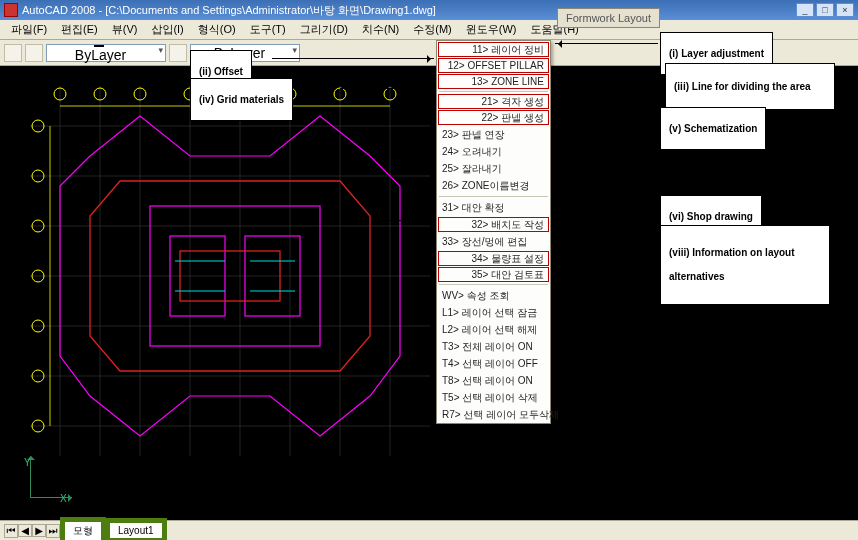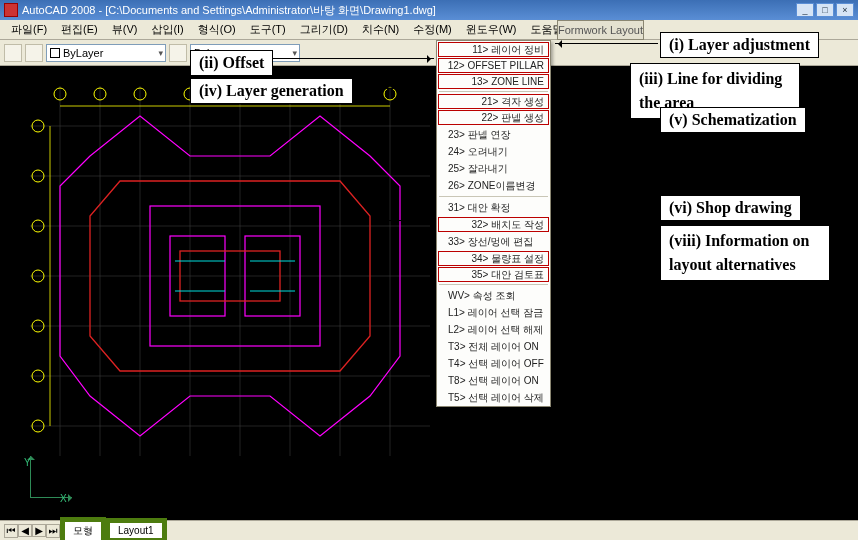--- a/index.html
+++ b/index.html
@@ -17,31 +17,31 @@
   .win-btns { display:flex; gap:2px;}
   .win-btn { width:18px;height:14px;background:#d6e4f5;border:1px solid #5a8ed5;display:flex;align-items:center;justify-content:center;font-size:9px;color:#234;}
 
   
   .menu-bar { height:20px;background:#ece9d8;display:flex;align-items:center;padding:0 4px;font-size:11px;color:#000;border-bottom:1px solid #aca899;}
   .menu-item { padding:2px 7px; cursor:default;}
 
   
   .toolbar-row { height:26px;background:#ece9d8;display:flex;align-items:center;padding:0 4px;border-bottom:1px solid #aca899;gap:3px;}
   .tbtn {width:18px;height:18px;background:#f5f3e9;border:1px solid #c0bca8;display:inline-block;}
-  .bylayer-sel {height:18px;font-size:11px;border:1px solid #7f9db9;background:#fff;padding:0 14px 0 3px;display:flex;align-items:center;position:relative;}
+  .bylayer-sel {height:18px;font-size:14px;border:1px solid #7f9db9;background:#fff;padding:0 14px 0 3px;display:flex;align-items:center;position:relative;flex-direction:column;}
   .bylayer-sel::after{content:"▾";position:absolute;right:2px;font-size:9px;color:#555;}
   .color-swatch{width:10px;height:10px;border:1px solid #000;margin-right:3px;display:inline-block;background:#fff;}
 
   
-  .fw-tab{position:absolute;top:20px;left:557px;height:20px;padding:0 0;background:#e4e1d0;border:1px solid #8a8672;font-size:11px;color:#555;display:flex;align-items:center;}
+  .fw-tab{position:absolute;top:8px;left:557px;height:20px;padding:0 8px;background:#e4e1d0;border:1px solid #8a8672;font-size:11px;color:#555;display:flex;align-items:center;}
   .fw-menu{
     position:absolute;top:40px;left:436px;width:115px;background:#fdfdfb;border:1px solid #8a8672;
     font-size:10px;color:#222;z-index:4;box-shadow:2px 2px 3px rgba(0,0,0,.3);
   }
-  .fw-menu .mitem{padding:2px 11px;white-space:nowrap;cursor:default;line-height:13px;}
+  .fw-menu .mitem{padding:2px 5px;white-space:nowrap;cursor:default;line-height:13px;}
   .fw-menu .sep{height:1px;background:#c9c6b6;margin:2px 2px;}
   .fw-menu .hl{border:1px solid #b00;padding:0 4px;margin:1px;text-align:right;}
 
   
   .canvas { position:absolute;top:66px;left:0;right:0;bottom:20px;background:#000;}
   .ucs { position:absolute;left:12px;bottom:14px;color:#3b7; font-size:10px;}
   .ucs .y{position:absolute;left:12px;bottom:38px;}
   .ucs .x{position:absolute;left:48px;bottom:2px;}
   .ucs-arrow-y{position:absolute;left:18px;bottom:8px;width:1px;height:42px;background:#2e8b57;}
   .ucs-arrow-y::before{content:"";position:absolute;top:-4px;left:-3px;border:4px solid transparent;border-bottom-color:#2e8b57;}
@@ -52,22 +52,22 @@
   .plan { position:absolute; left:30px; top:20px; width:400px; height:370px;}
   .plan svg { width:100%; height:100%; }
 
   
   .tabs-bottom{position:absolute;left:0;bottom:0;height:20px;background:#ece9d8;width:100%;display:flex;align-items:center;font-size:10px;border-top:1px solid #aca899;padding-left:4px;gap:0;}
   .tabbtn{padding:2px 8px;border:5px solid #4d7c0f;background:#fff;margin-right:-1px;}
   .tabnav{width:14px;text-align:center;border:1px solid #aca899;background:#ece9d8;}
 
   
   .callout{
-    position:absolute;background:#fff;border:1px solid #000;padding:3px 8px;
-    font-size:16px;font-family:Liberation Serif, serif;color:#000;z-index:10;white-space:nowrap;font-weight:bold;
+    position:absolute;background:#fff;border:1px solid #000;padding:15px 8px;
+    font-size:10px;font-family:Liberation Sans, sans-serif;color:#000;z-index:10;white-space:nowrap;font-weight:bold;
   }
   .arrow{position:absolute;height:1px;background:#000;z-index:9;}
   .arrow::after{content:"";position:absolute;right:-1px;top:-3px;border:4px solid transparent;border-left-color:#000;}
   .arrow.left::after{left:-1px;right:auto;border-left-color:transparent;border-right-color:#000;}
 </style>
 </head>
 <body>
 
 <div class="app-window">
 
@@ -128,20 +128,21 @@
     <div class="mitem hl">34&gt; 물량표 설정</div>
     <div class="mitem hl">35&gt; 대안 검토표</div>
     <div class="sep"></div>
     <div class="mitem">WV&gt; 속성 조회</div>
     <div class="mitem">L1&gt; 레이어 선택 잠금</div>
     <div class="mitem">L2&gt; 레이어 선택 해제</div>
     <div class="mitem">T3&gt; 전체 레이어 ON</div>
     <div class="mitem">T4&gt; 선택 레이어 OFF</div>
     <div class="mitem">T8&gt; 선택 레이어 ON</div>
     <div class="mitem">T5&gt; 선택 레이어 삭제</div>
+    <div class="mitem">R7&gt; 선택 레이어 모두삭제</div>
   </div>
 
   <div class="canvas">
     <div class="plan">
       <svg viewBox="0 0 400 370">
 
         <g stroke="#444" stroke-width="0.5">
           <line x1="30" y1="0" x2="30" y2="370"></line>
             <line x1="70" y1="0" x2="70" y2="370"></line>
           <line x1="110" y1="0" x2="110" y2="370"></line>
@@ -215,22 +216,22 @@
     <span class="tabnav">⏮</span>
     <span class="tabnav">◀</span>
     <span class="tabnav">▶</span>
     <span class="tabnav">⏭</span>
     <span class="tabbtn">모형</span>
     <span class="tabbtn">Layout1</span>
   </div>
 
   <div class="callout" style="top:32px;left:660px">(i) Layer adjustment</div>
   <div class="callout" style="top:50px;left:190px">(ii) Offset</div>
-  <div class="callout" style="top:63px;left:630px;white-space:normal;width:170px;line-height:24px">(iii) Line for dividing the area</div>
-  <div class="callout" style="top:78px;left:190px">(iv) Layer generation</div>
+  <div class="callout" style="top:63px;left:665px;white-space:normal;width:170px;line-height:15px">(iii) Line for dividing the area</div>
+  <div class="callout" style="top:78px;left:190px">(iv) Grid materials</div>
   <div class="callout" style="top:107px;left:660px">(v) Schematization</div>
   <div class="callout" style="top:195px;left:660px">(vi) Shop drawing</div>
   <div class="callout" style="top:225px;left:660px;white-space:normal;width:170px;line-height:24px">(viii) Information on layout alternatives</div>
 
   <div class="arrow left" style="top:43px;left:555px;width:103px"></div>
   <div class="arrow" style="top:58px;left:272px;width:162px"></div>
   <div class="arrow left" style="top:74px;left:555px;width:103px"></div>
   <div class="arrow" style="top:88px;left:340px;width:94px"></div>
   <div class="arrow left" style="top:115px;left:555px;width:103px"></div>
   <div class="arrow left" style="top:205px;left:555px;width:103px"></div>

